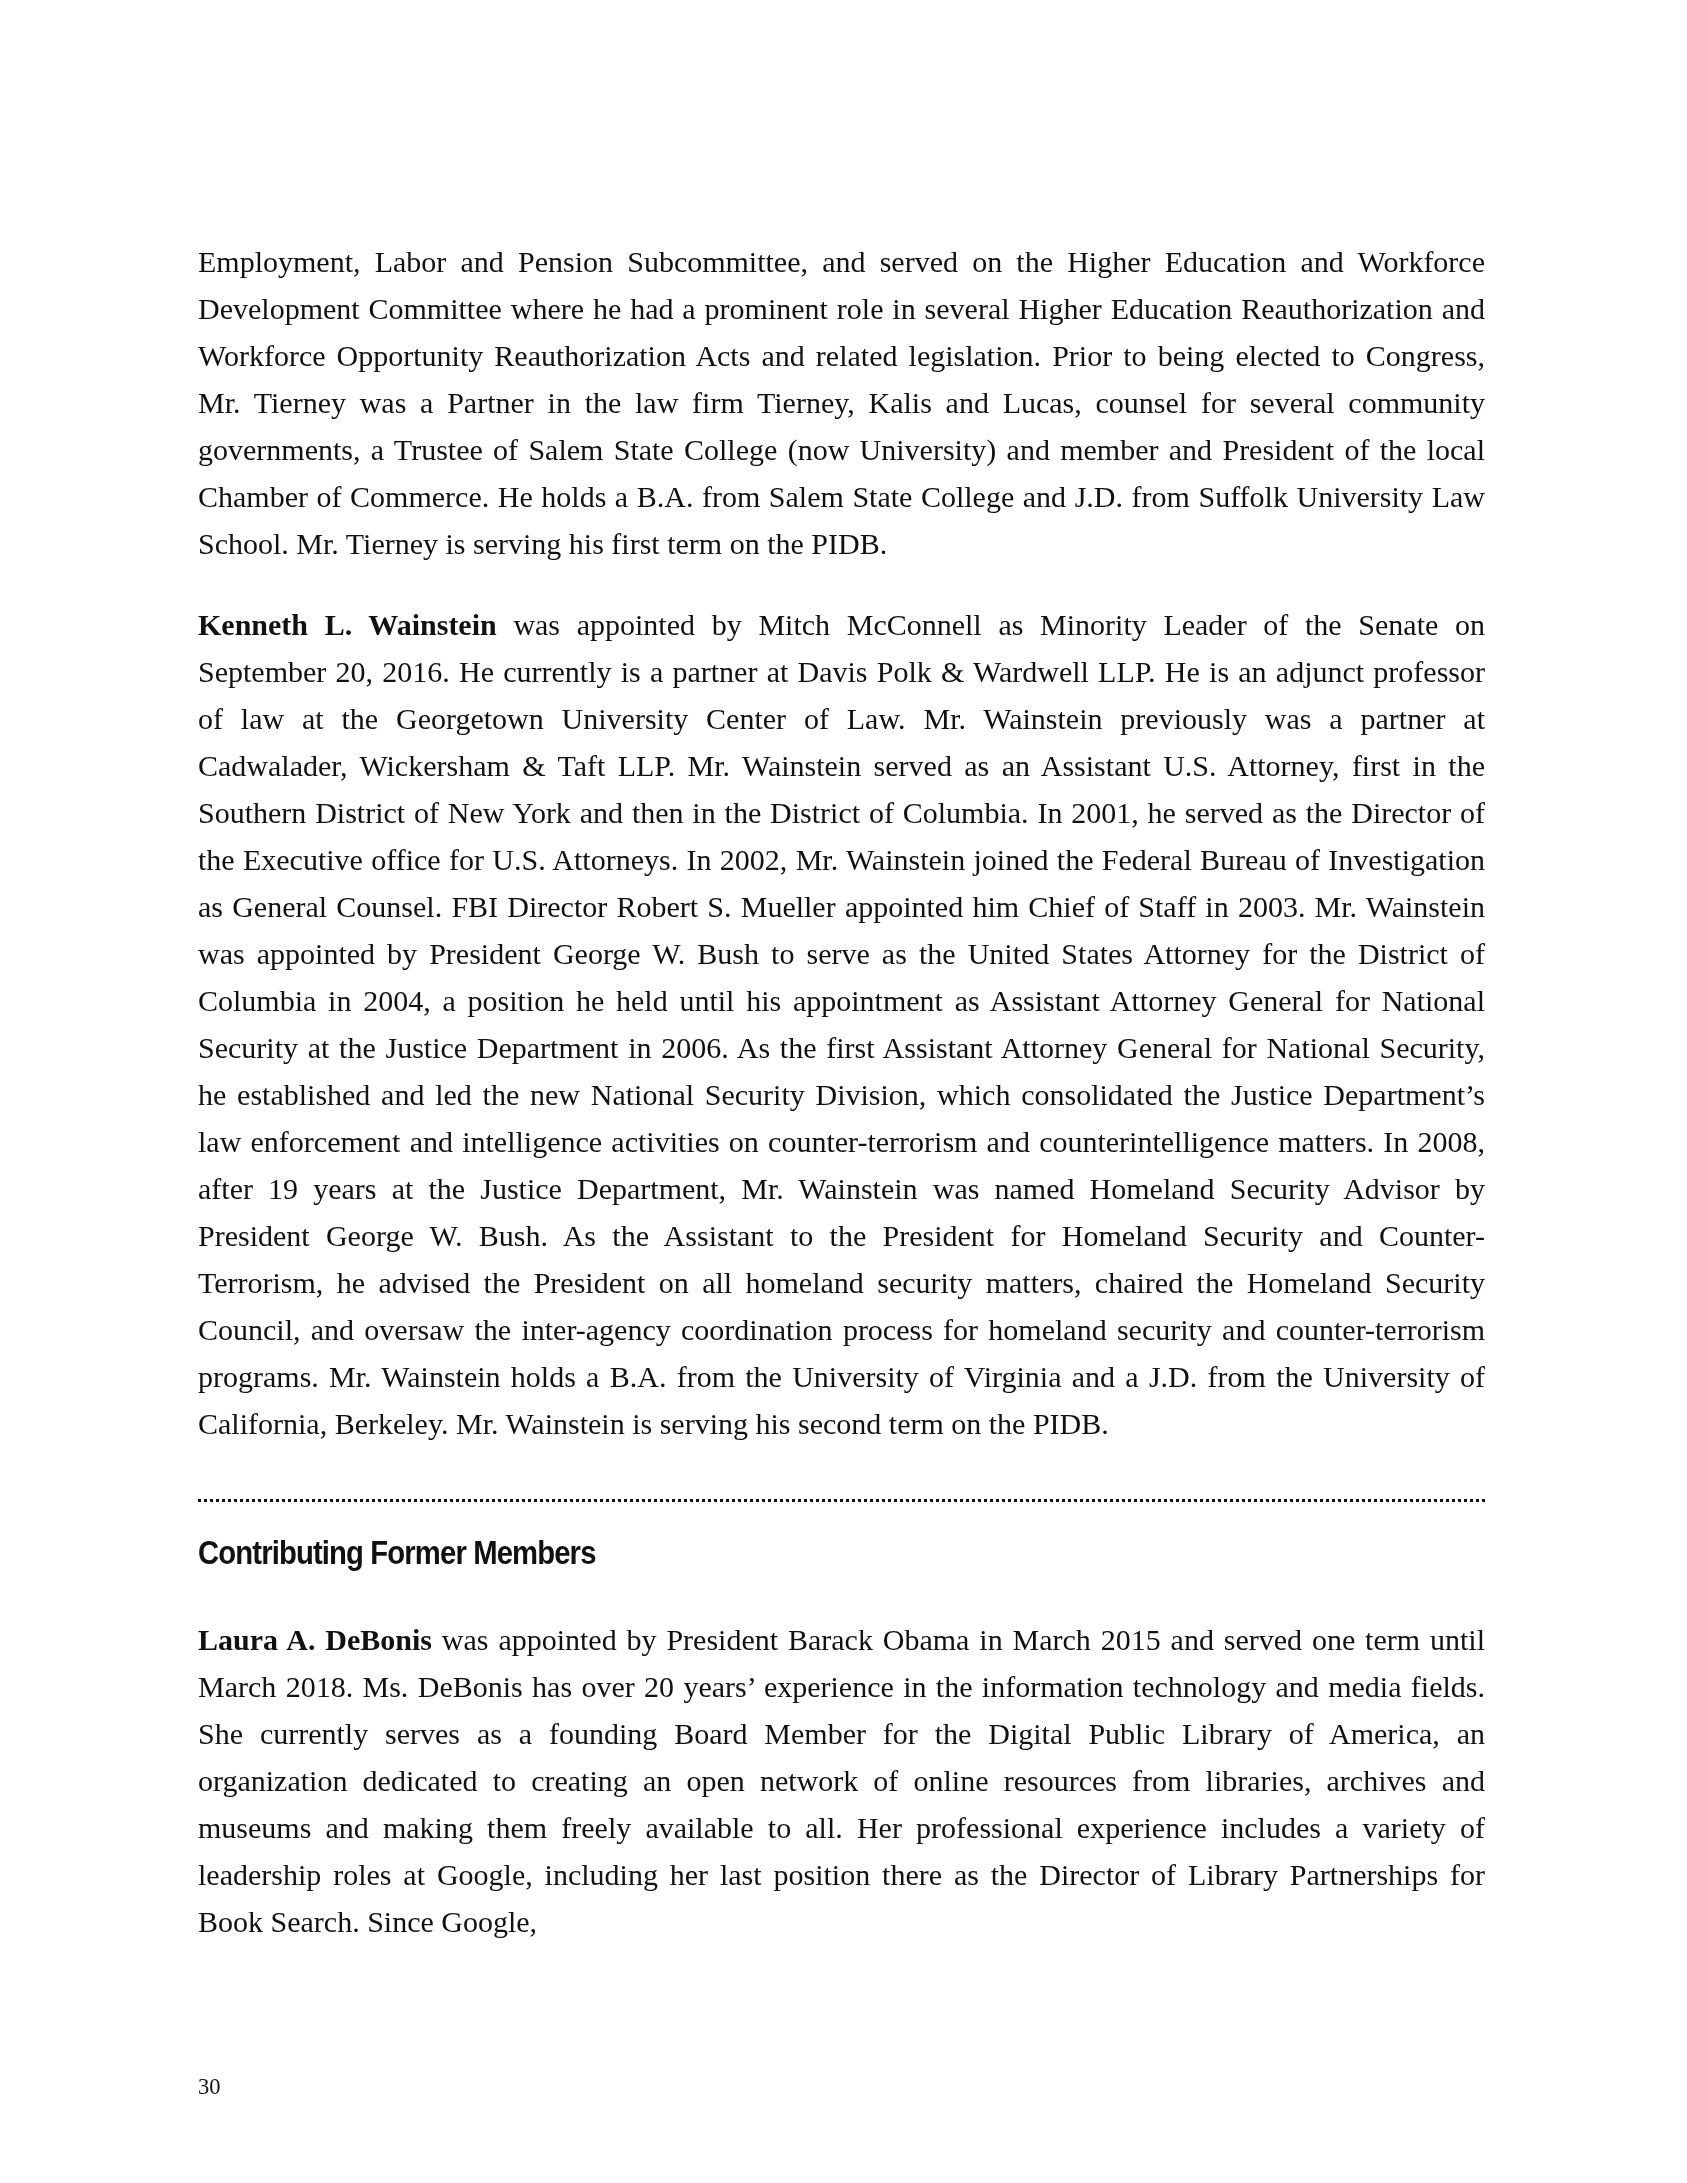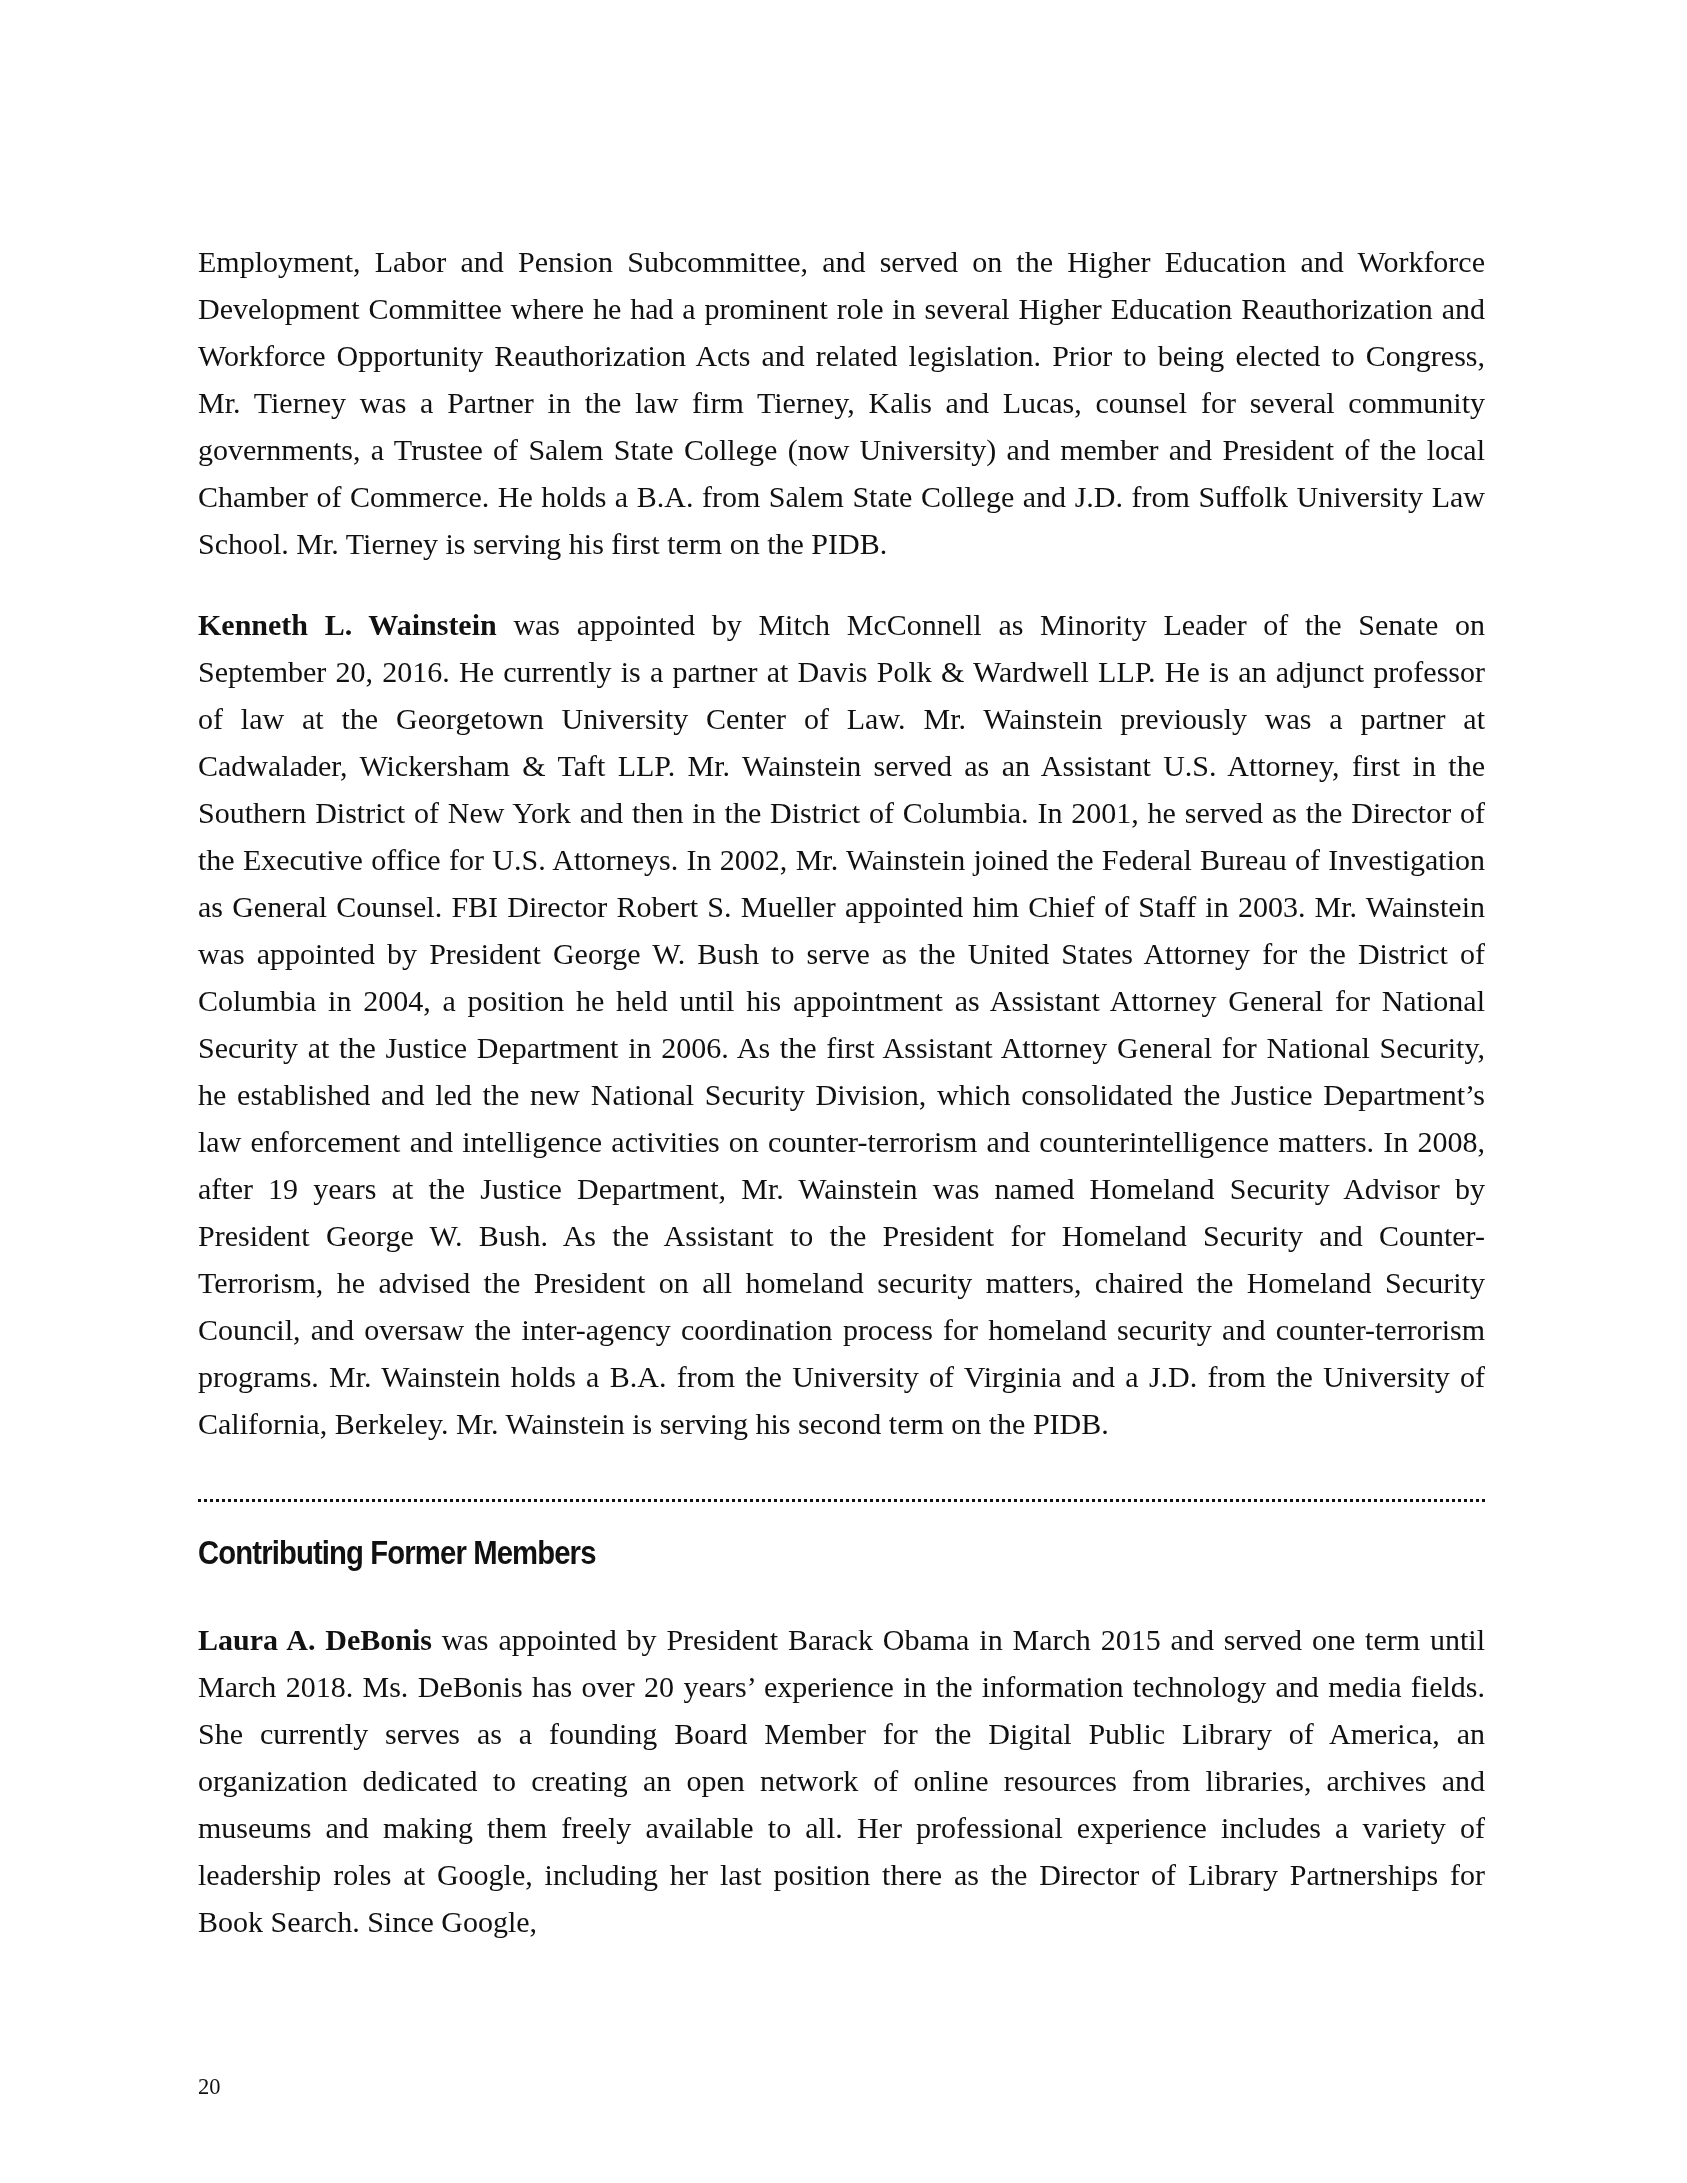--- a/index.html
+++ b/index.html
@@ -76,14 +76,14 @@
   <div class="rule"></div>
 
   <h2 class="heading">Contributing Former Members</h2>
 
   <p class="para">
     <b>Laura A. DeBonis</b><span> was appointed by President Barack Obama in March 2015 and served one term until March 2018. Ms. DeBonis has over 20 years’ experience in the information technology and media fields. She currently serves as a founding Board Member for the Digital Public Library of America, an organization dedicated to creating an open network of online resources from libraries, archives and museums and mak­ing them freely available to all. Her professional experience includes a variety of leadership roles at Google, including her last position there as the Director of Library Partnerships for Book Search. Since Google,</span>
   </p>
 
 </div>
 
-<div class="page-number">20</div>
+<div class="page-number">30</div>
 
 
 </body></html>

